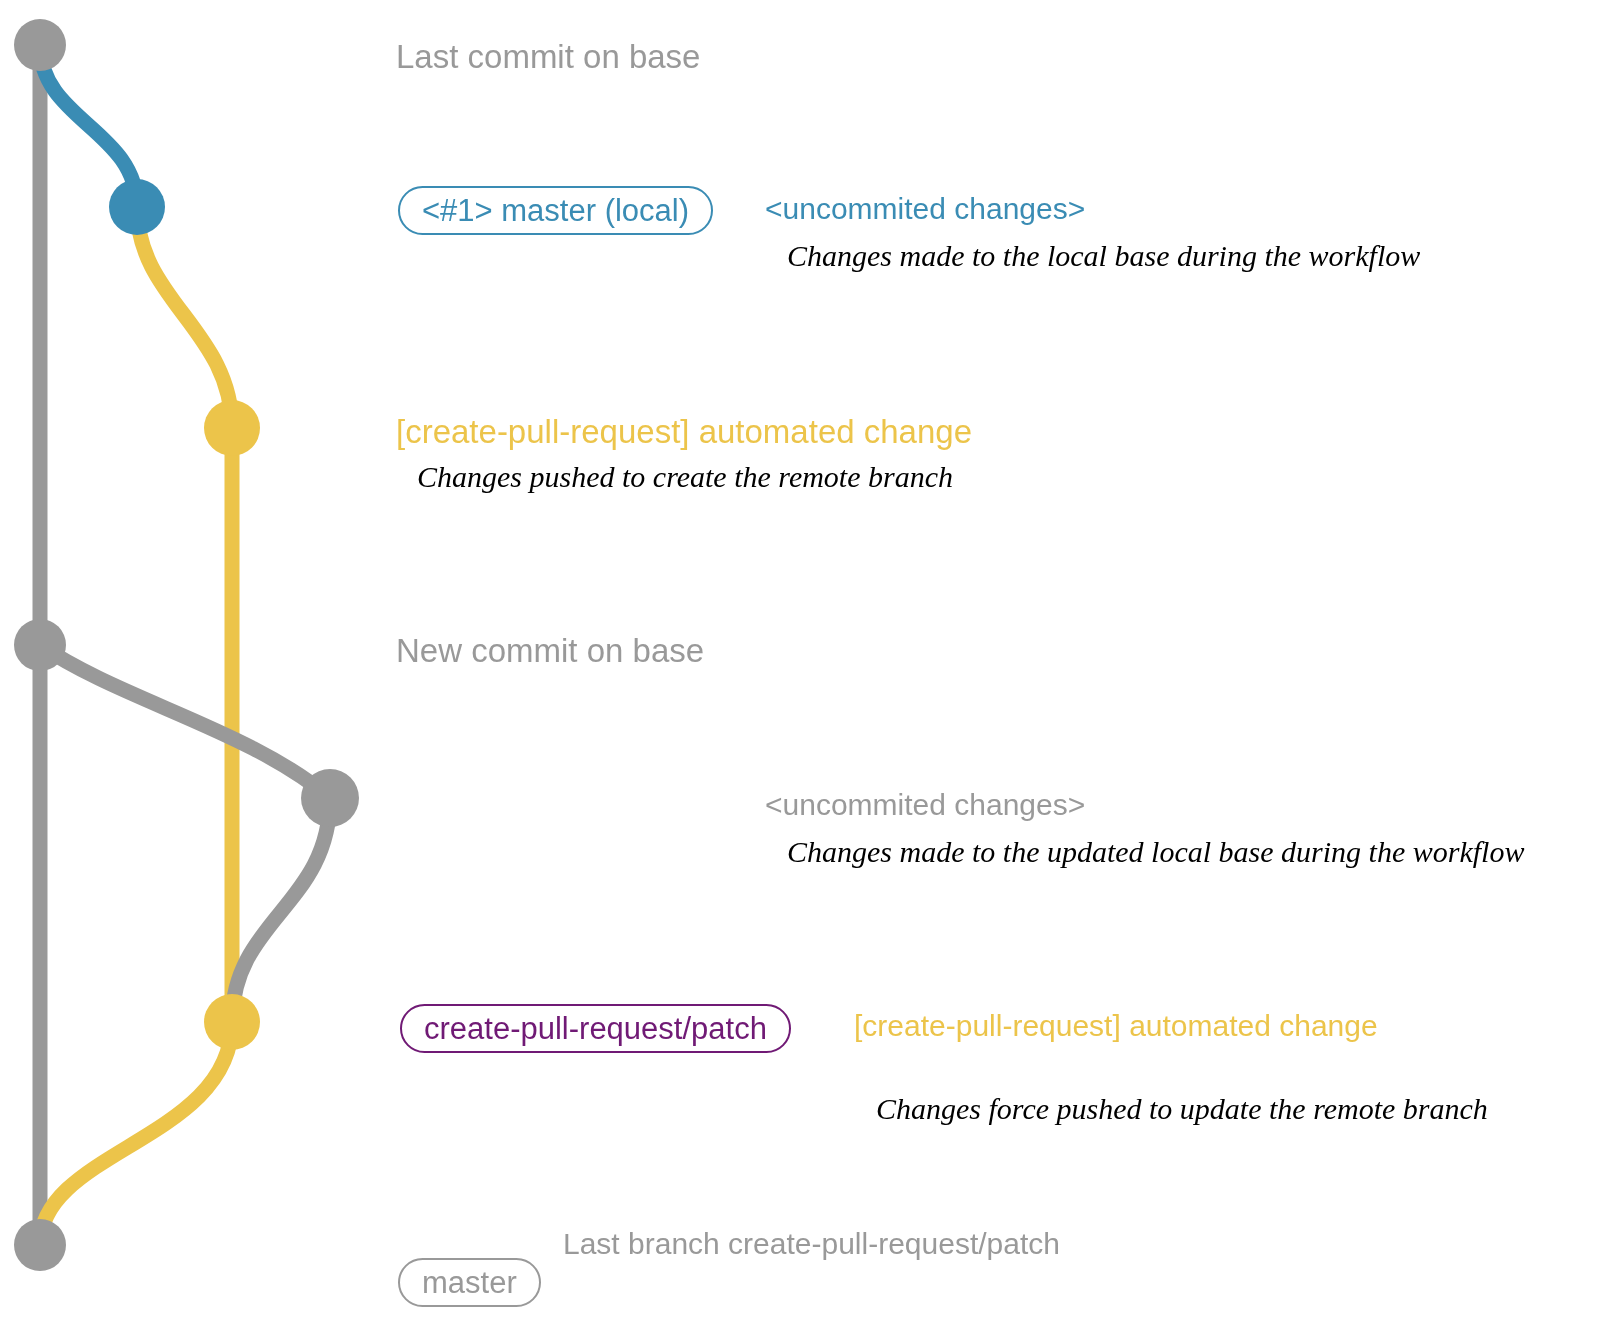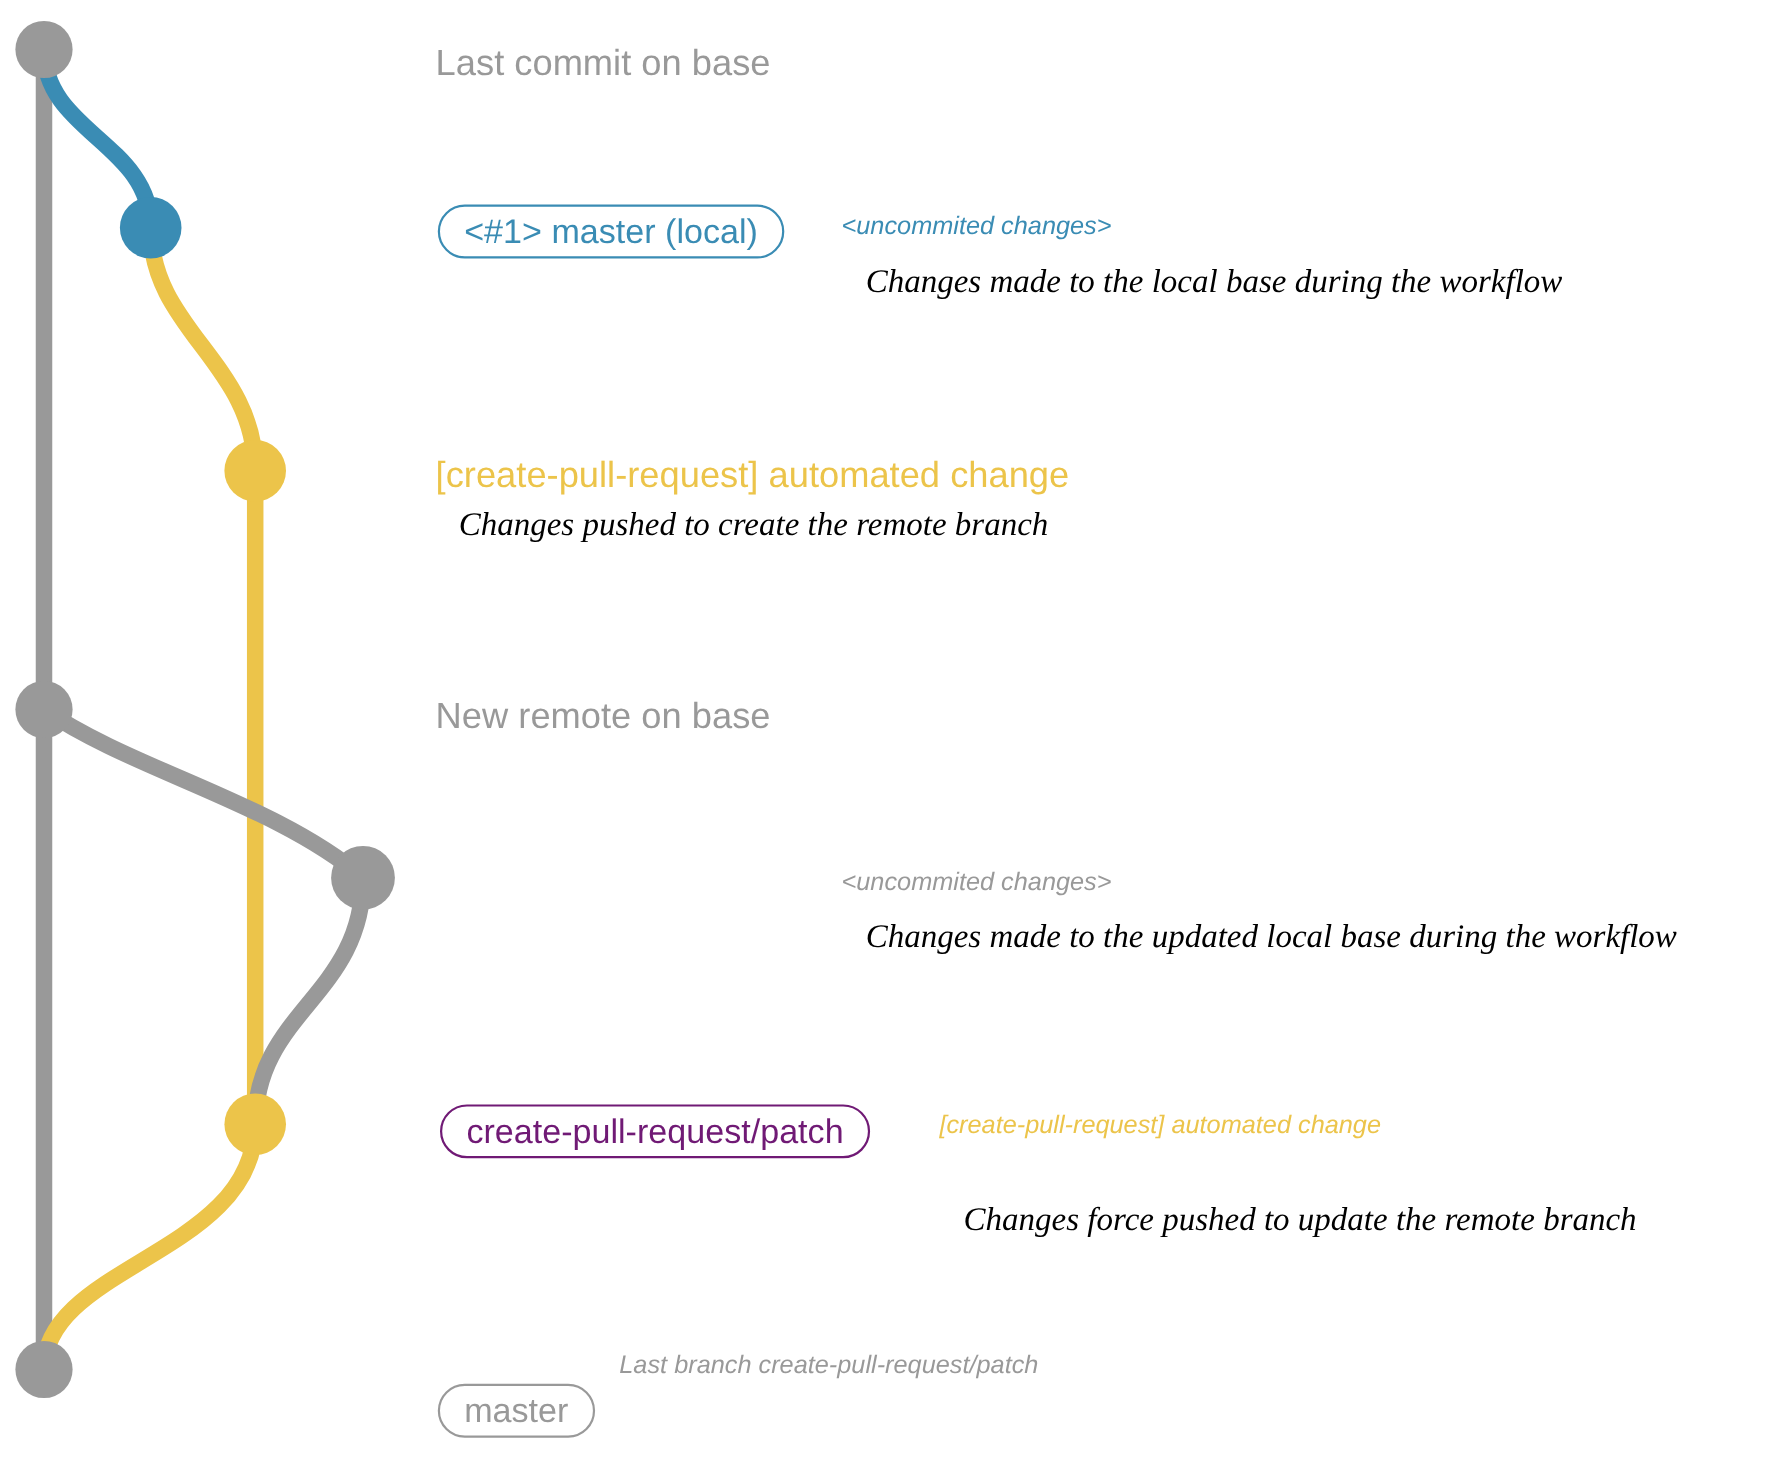--- a/index.html
+++ b/index.html
@@ -56,24 +56,23 @@
     font-size: 31px;
     line-height: 1;
     white-space: nowrap;
     background: #ffffff;
   }
   .pill-text { display: block; }
 
   .pill-caption {
     position: absolute;
     font-family: "Liberation Sans", sans-serif;
-    font-size: 23px;
+    font-size: 30px;
     line-height: 1;
     white-space: nowrap;
-    font-style: italic;
   }
 
   .desc {
     position: absolute;
     font-family: "Liberation Serif", serif;
     font-size: 30px;
     line-height: 1;
     color: #000000;
     white-space: nowrap;
     font-style: italic;
@@ -102,21 +101,21 @@
 
 <div class="annotations">
     <div class="plain-title" style="left: 396px; top: 40px; color: rgb(153, 153, 153);">Last commit on base</div>
     <div class="pill" style="left: 398px; top: 186px; color: rgb(58, 140, 180);">
       <span class="pill-text">&lt;#1&gt; master (local)</span>
     </div>
     <div class="pill-caption" style="left: 765px; top: 194px; color: rgb(58, 140, 180);">&lt;uncommited changes&gt;</div>
     <div class="desc" style="left: 787px; top: 241px;">Changes made to the local base during the workflow</div>
     <div class="plain-title" style="left: 396px; top: 415px; color: rgb(236, 196, 74);">[create-pull-request] automated change</div>
     <div class="desc" style="left: 417px; top: 462px;">Changes pushed to create the remote branch</div>
-    <div class="plain-title" style="left: 396px; top: 634px; color: rgb(153, 153, 153);">New remote on base</div>
+    <div class="plain-title" style="left: 396px; top: 634px; color: rgb(153, 153, 153);">New commit on base</div>
     <div class="pill-caption" style="left: 765px; top: 790px; color: rgb(153, 153, 153);">&lt;uncommited changes&gt;</div>
     <div class="desc" style="left: 787px; top: 837px;">Changes made to the updated local base during the workflow</div>
     <div class="pill" style="left: 400px; top: 1004px; color: #701a75;">
       <span class="pill-text">create-pull-request/patch</span>
     </div>
     <div class="pill-caption" style="left: 854px; top: 1011px; color: rgb(236, 196, 74);">[create-pull-request] automated change</div>
     <div class="desc" style="left: 876px; top: 1094px;">Changes force pushed to update the remote branch</div>
     <div class="pill" style="left: 398px; top: 1222px; color: rgb(153, 153, 153); margin-top: 36px;">
       <span class="pill-text">master</span>
     </div>

